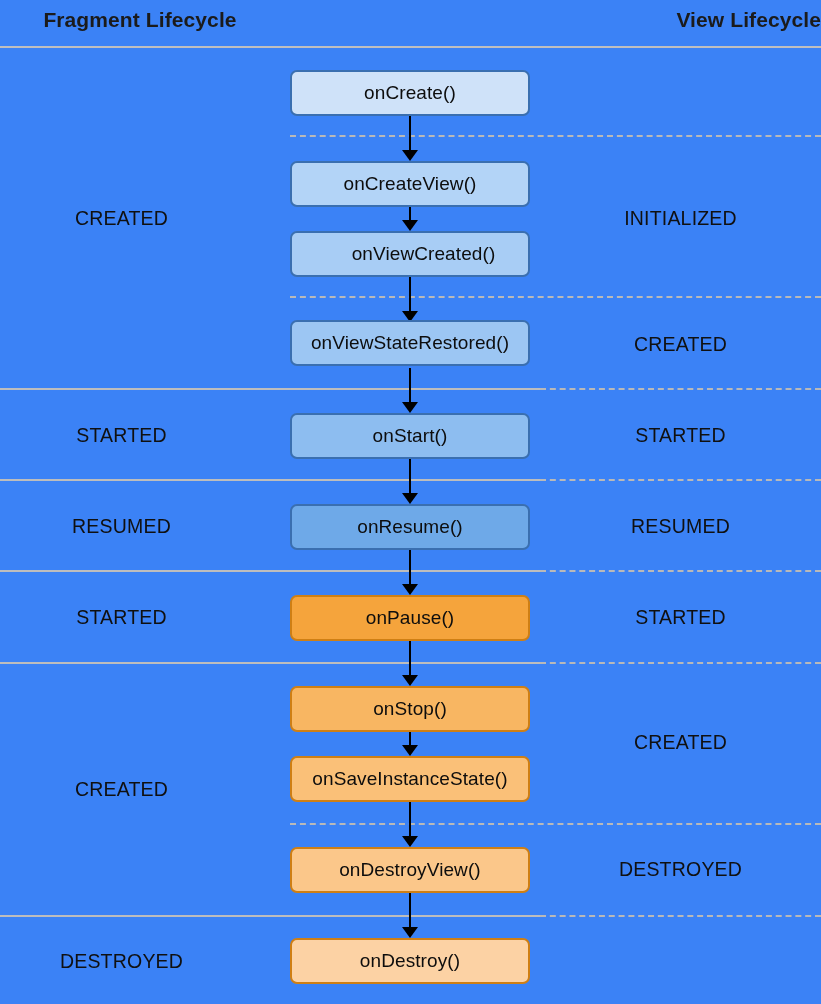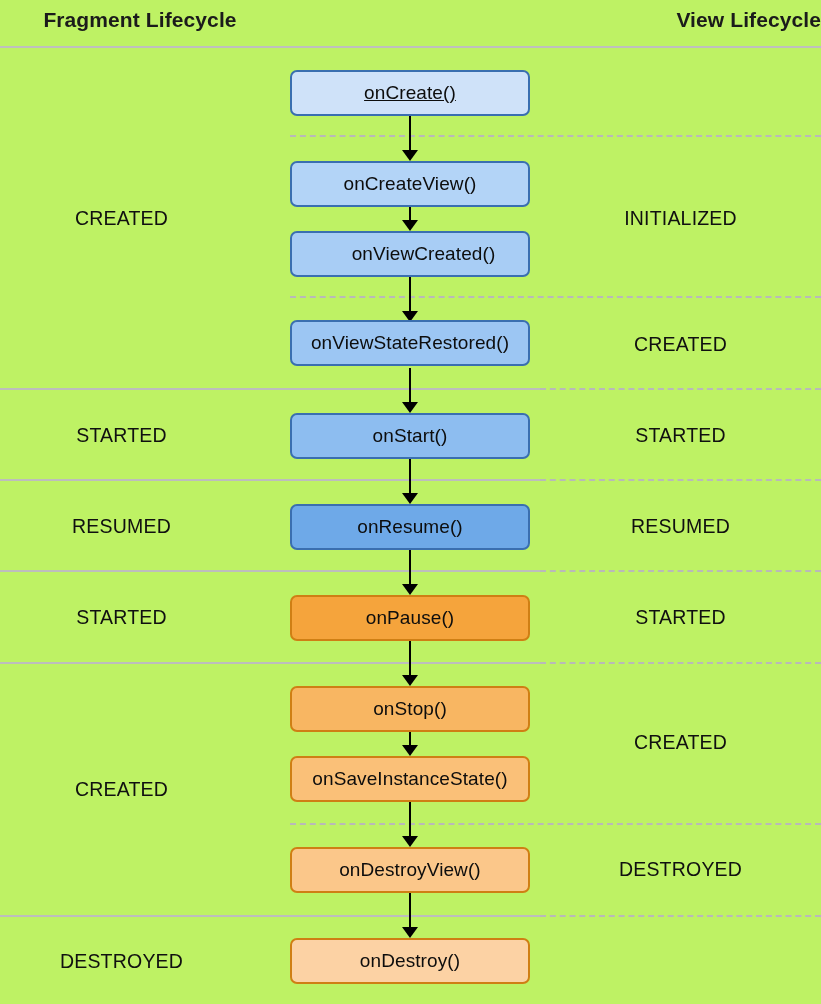--- a/index.html
+++ b/index.html
@@ -1,17 +1,17 @@
 <!DOCTYPE html>
 <html><head>
 <meta charset="utf-8">
 <style>
   html,body{margin:0;padding:0;background:#fff;}
   body{width:821px;height:1004px;font-family:"Liberation Sans",sans-serif;overflow:hidden;}
-  #stage{position:relative;width:821px;height:1004px;background:#bef264;}
+  #stage{position:relative;width:821px;height:1004px;background:#3b82f6;}
 
   .hdr{position:absolute;top:8px;font-size:21px;font-weight:bold;color:#1b1b1b;
        text-align:center;letter-spacing:.1px;white-space:nowrap;}
   #hdr-left{left:0;width:280px;}
   #hdr-mid{left:280px;width:260px;}
   #hdr-right{left:540px;width:281px;text-align:right;}
   #hdr-rule{position:absolute;left:0;top:46px;width:821px;height:2px;background:#bfbfbf;}
 
   .rule-solid{position:absolute;left:0;height:2px;background:#bdbdbd;}
   .rule-dash{position:absolute;height:0;border-top:2px dashed #b9b9b9;}
@@ -89,21 +89,21 @@
   <div id="view-states-layer">
       <div class="state right" style="top: 207px;">INITIALIZED</div>
       <div class="state right" style="top: 333px;">CREATED</div>
       <div class="state right" style="top: 424px;">STARTED</div>
       <div class="state right" style="top: 515px;">RESUMED</div>
       <div class="state right" style="top: 606px;">STARTED</div>
       <div class="state right" style="top: 731px;">CREATED</div>
       <div class="state right" style="top: 858px;">DESTROYED</div>
     </div>
   <div id="boxes-layer">
-      <div class="box" style="top: 70px; background: rgb(207, 226, 249); border-color: rgb(58, 111, 176); text-decoration: underline;">onCreate()</div>
+      <div class="box" style="top: 70px; background: rgb(207, 226, 249); border-color: rgb(58, 111, 176);">onCreate()</div>
       <div class="box" style="top: 161px; background: rgb(179, 212, 247); border-color: rgb(58, 111, 176);">onCreateView()</div>
       <div class="box" style="top: 231px; background: rgb(168, 205, 245); border-color: rgb(58, 111, 176); padding-left: 27px;">onViewCreated()</div>
       <div class="box" style="top: 320px; background: rgb(156, 198, 243); border-color: rgb(58, 111, 176);">onViewStateRestored()</div>
       <div class="box" style="top: 413px; background: rgb(141, 189, 240); border-color: rgb(58, 111, 176);">onStart()</div>
       <div class="box" style="top: 504px; background: rgb(110, 169, 232); border-color: rgb(58, 111, 176);">onResume()</div>
       <div class="box orange" style="top: 595px; background: rgb(245, 164, 60); border-color: rgb(207, 127, 20);">onPause()</div>
       <div class="box orange" style="top: 686px; background: rgb(248, 182, 98); border-color: rgb(207, 127, 20);">onStop()</div>
       <div class="box orange" style="top: 756px; background: rgb(250, 192, 120); border-color: rgb(207, 127, 20);">onSaveInstanceState()</div>
       <div class="box orange" style="top: 847px; background: rgb(251, 199, 138); border-color: rgb(207, 127, 20);">onDestroyView()</div>
       <div class="box orange" style="top: 938px; background: rgb(252, 210, 164); border-color: rgb(207, 127, 20);">onDestroy()</div>

